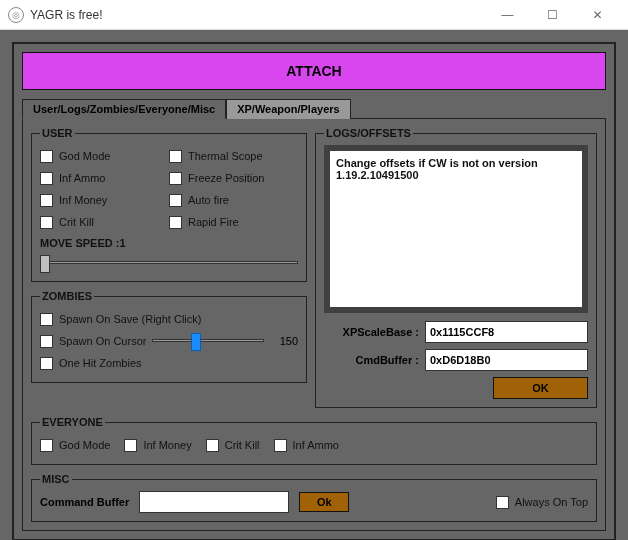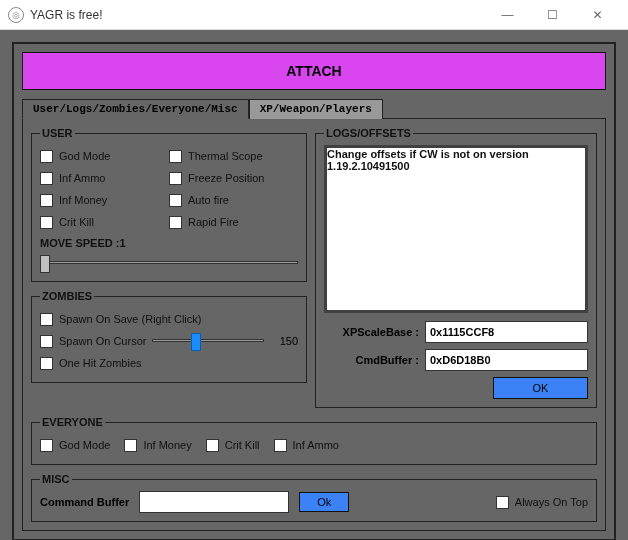--- a/index.html
+++ b/index.html
@@ -10,21 +10,21 @@
 .titlebar .title { font-size: 12px; color: #333; flex: 1; }
 .titlebar .win-btns { display: flex; gap: 0; }
 .titlebar .win-btn { width: 45px; height: 30px; display: flex; align-items: center; justify-content: center; font-size: 12px; color: #666; cursor: pointer; }
 
 .outer { padding: 12px; }
 .main-panel { border: 2px solid #222; background: #666; }
 
 .attach-btn { margin: 8px; padding: 10px; background: #d946ef; border: 1px solid #111; font-weight: bold; font-size: 14px; text-align: center; cursor: pointer; }
 
 .tabs { display: flex; margin: 0 8px; position: relative; top: 1px; z-index: 2; }
-.tab { padding: 3px 10px; font-size: 11px; font-weight: bold; border: 1px solid #222; background: #999; cursor: pointer; border-bottom: none; margin-right: 0; font-family: Liberation Mono, monospace; }
+.tab { padding: 3px 10px; font-size: 11px; font-weight: bold; border: 1px solid #222; background: #999; cursor: pointer; border-bottom: none; margin-right: 0; }
 .tab.active { background: #666; border-bottom: 1px solid #666; }
 
 .tab-content { border: 1px solid #222; margin: 0 8px 8px 8px; padding: 8px; background: #666; position: relative; z-index: 1; }
 
 .row { display: flex; gap: 8px; }
 .left-col { flex: 1; display: flex; flex-direction: column; gap: 8px; }
 .right-col { flex: 1; }
 
 fieldset { border: 1px solid #222; padding: 6px 8px 8px 8px; position: relative; }
 legend { font-size: 11px; font-weight: bold; color: #111; padding: 0 2px; }
@@ -39,27 +39,27 @@
 .ms-label { font-size: 11px; font-weight: bold; color: #111; display: flex; }
 .slider-track { margin-top: 4px; height: 20px; position: relative; }
 .slider-rail { position: absolute; top: 8px; left: 0; right: 0; height: 3px; background: #999; border: 1px solid #333; }
 .slider-thumb { position: absolute; top: 2px; width: 10px; height: 18px; background: #bfbfbf; border: 1px solid #333; cursor: pointer; }
 
 .zombie-slider { display: flex; align-items: center; gap: 6px; }
 .zombie-slider .slider-track { flex: 1; margin-top: 0; }
 .zombie-slider .val { font-size: 11px; width: 28px; text-align: right; }
 .zombie-slider .slider-thumb.blue { background: #1a8cff; border: 1px solid #0a5fb3; }
 
-.logs-box { background: #fff; border: 3px solid #404040; font-size: 11px; font-weight: bold; color: #111; height: 168px; margin-bottom: 8px; }
+.logs-box { background: #fff; border: 6px solid #404040; padding: 6px; font-size: 11px; font-weight: bold; color: #111; height: 168px; margin-bottom: 8px; }
 
 .offset-row { display: flex; align-items: center; gap: 6px; margin-bottom: 6px; }
 .offset-label { font-size: 11px; font-weight: bold; text-align: right; width: 95px; }
 .offset-input { flex: 1; height: 22px; background: #fff; border: 1px solid #333; padding: 2px 4px; font-size: 11px; font-weight: bold; }
 
-.ok-btn { background: #3b82f6; border: 1px solid #111; padding: 4px 0; font-size: 11px; text-align: center; cursor: pointer; font-weight: normal; }
+.ok-btn { background: #a16207; border: 1px solid #111; padding: 4px 0; font-size: 11px; text-align: center; cursor: pointer; font-weight: bold; }
 .offset-ok { width: 95px; margin-left: auto; display: block; }
 
 .everyone-row { display: flex; gap: 14px; flex-wrap: wrap; }
 
 .misc-row { display: flex; align-items: center; gap: 10px; }
 .cmd-label { font-size: 11px; font-weight: bold; }
 .cmd-input { width: 150px; height: 22px; background: #fff; border: 1px solid #333; padding: 2px 4px; font-size: 11px; }
 .misc-ok { width: 50px; padding: 3px 0; }
 .spacer { flex: 1; }
 </style>

